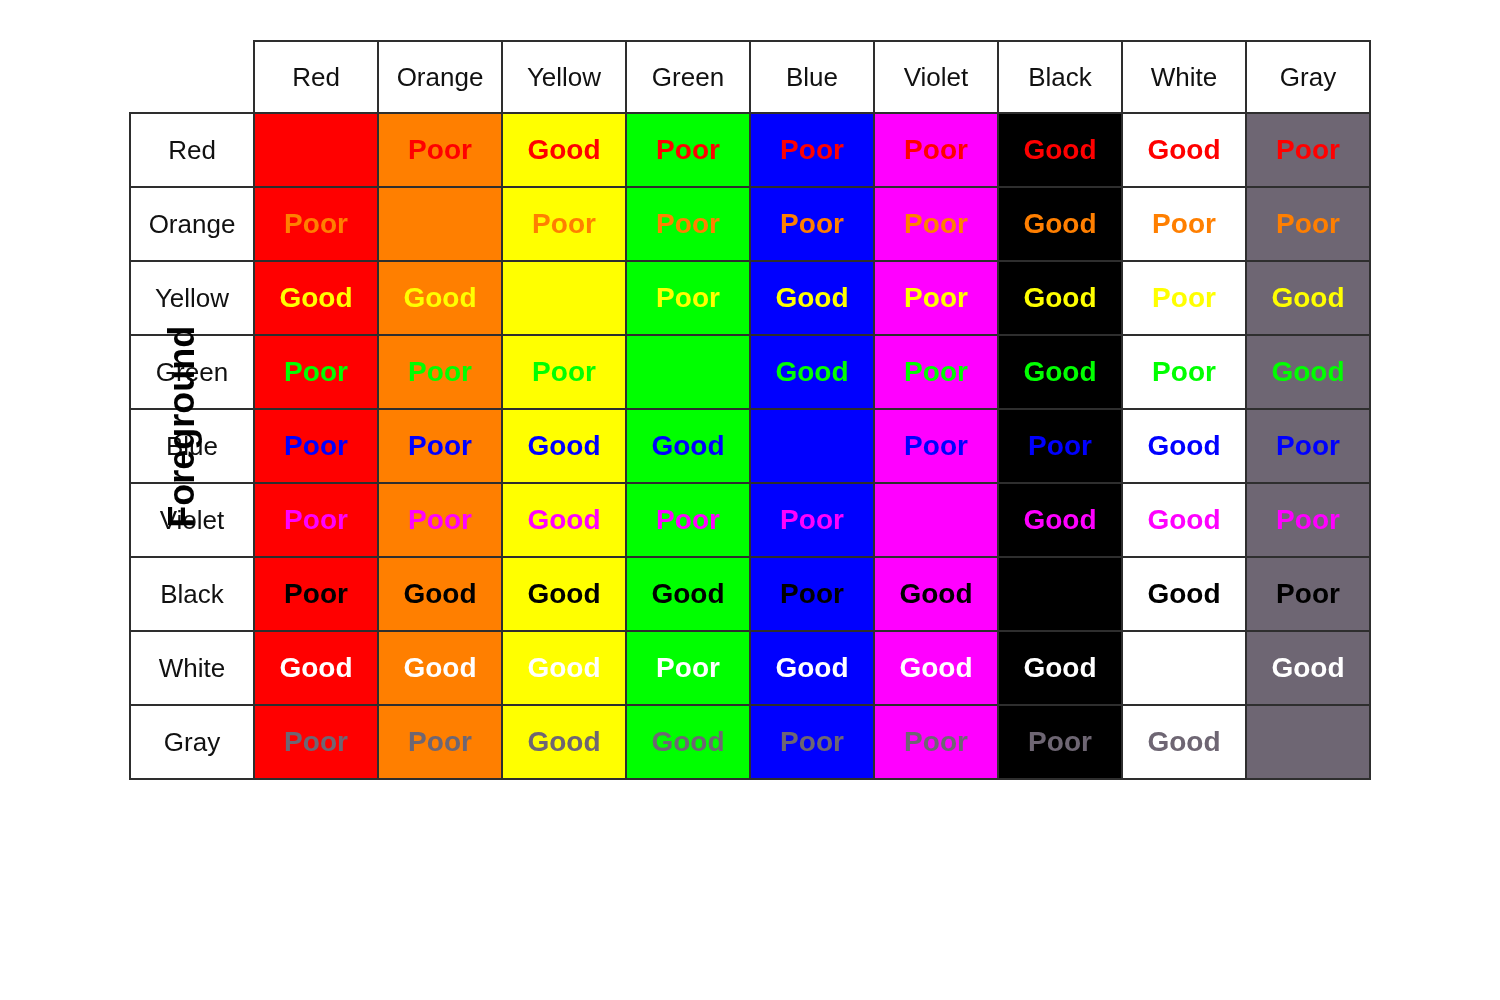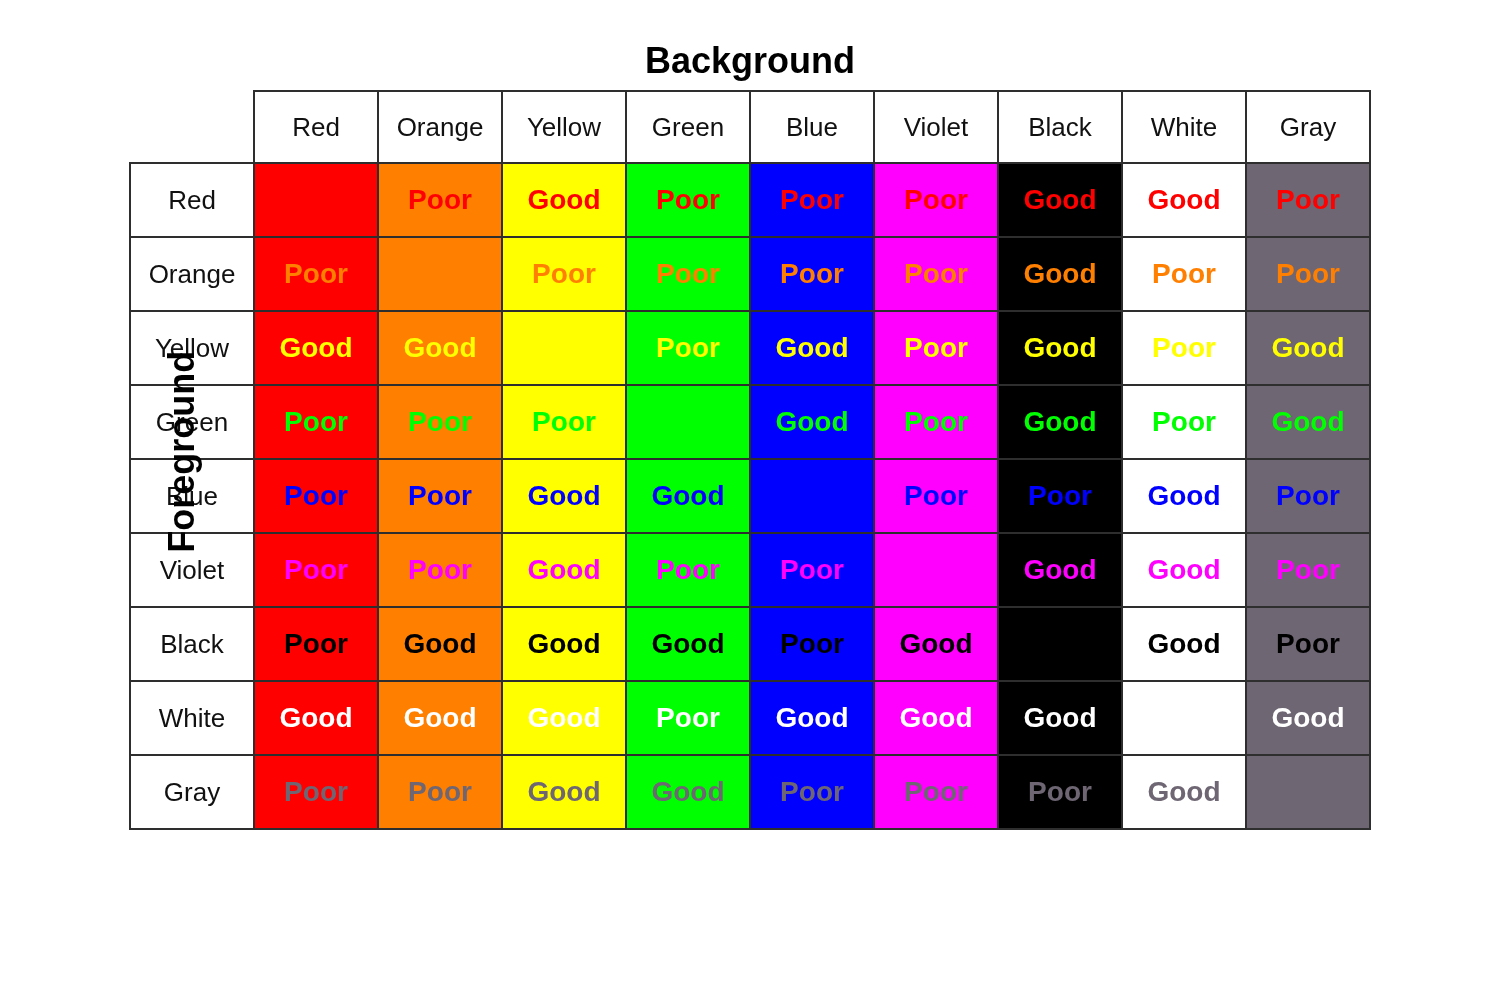--- a/index.html
+++ b/index.html
@@ -73,21 +73,20 @@
     display: block;
     width: 100%;
     height: 100%;
     line-height: 72px;
   }
 </style>
 </head>
 <body>
 
 <div class="outer">
-  <div class="top-title">Background</div>
   <div class="side-title">Foreground</div>
   <table>
     <thead>
       <tr id="header-row">
         <th class="corner"></th>
       <th>Red</th>
           <th>Orange</th>
           <th>Yellow</th>
           <th>Green</th>
           <th>Blue</th>

